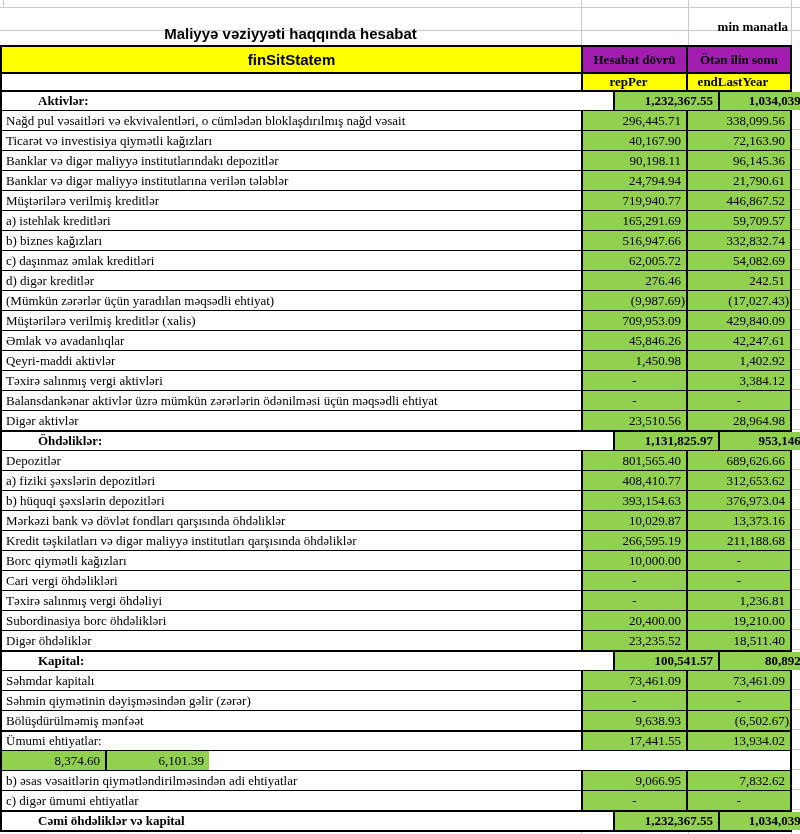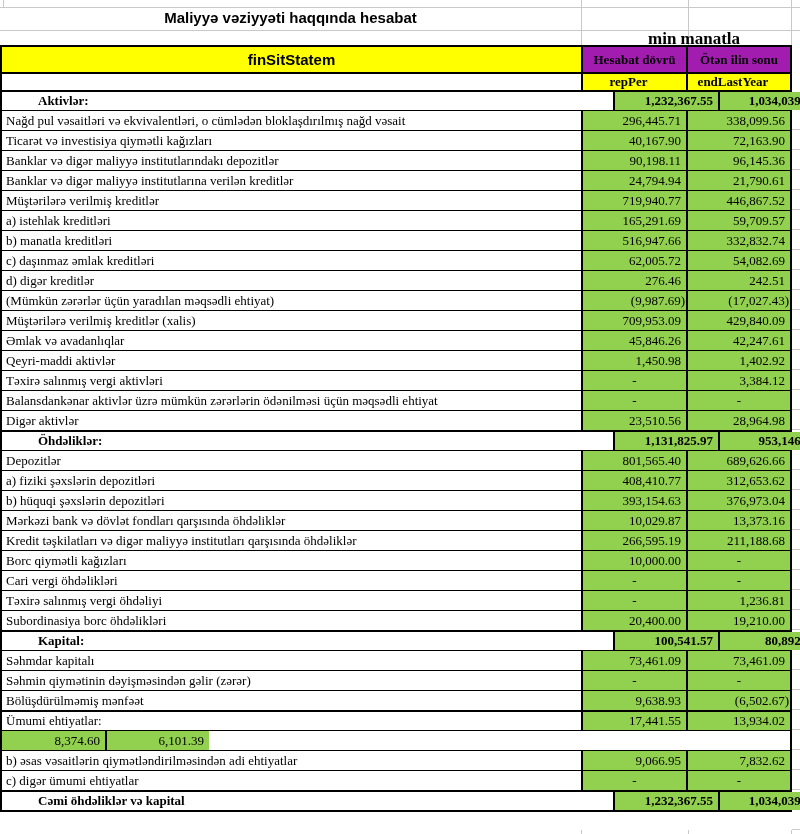--- a/index.html
+++ b/index.html
@@ -6,26 +6,26 @@
   body {
     width:800px; height:834px; position:relative; overflow:hidden;
     background:#ffffff; font-family:"Liberation Serif", serif; color:#000;
   }
   
   .gridline { position:absolute; background:var(--gridline,#C9C9C9); }
   .gl-h { height:1px; }
   .gl-v { width:1px; }
 
   .report-title {
-    position:absolute; top:9px; left:0; width:581px; text-align:center;
+    position:absolute; top:25px; left:0; width:581px; text-align:center;
     font-family:"Liberation Sans", sans-serif; font-weight:bold; font-size:15px;
   }
   .unit-note {
-    position:absolute; top:29px; left:648px; width:140px; 
-    font-weight:bold; font-size:17px;
+    position:absolute; top:19px; left:648px; width:140px; text-align:right;
+    font-weight:bold; font-size:13px;
   }
 
   .fin-table {
     position:absolute; top:45px; left:0; width:792px; box-sizing:border-box;
     border:2px solid var(--black,#000); background:#fff;
   }
   .trow, .hdr1, .hdr2 { display:flex; box-sizing:border-box; }
   .hdr1 { height:25px; }
   .hdr2 { height:18px; border-top:2px solid var(--black,#000); }
   .trow { height:20px; border-top:1px solid var(--black,#000); }
@@ -105,39 +105,39 @@
     <div class="c v2 g">72,163.90</div>
   </div>
 
   <div class="trow">
     <div class="c lbl">Banklar və digər maliyyə institutlarındakı depozitlər</div>
     <div class="c v1 g">90,198.11</div>
     <div class="c v2 g">96,145.36</div>
   </div>
 
   <div class="trow">
-    <div class="c lbl">Banklar və digər maliyyə institutlarına verilən kreditlər</div>
+    <div class="c lbl">Banklar və digər maliyyə institutlarına verilən tələblər</div>
     <div class="c v1 g">24,794.94</div>
     <div class="c v2 g">21,790.61</div>
   </div>
 
   <div class="trow">
     <div class="c lbl">Müştərilərə verilmiş kreditlər</div>
     <div class="c v1 g">719,940.77</div>
     <div class="c v2 g">446,867.52</div>
   </div>
 
   <div class="trow">
     <div class="c lbl">a) istehlak kreditləri</div>
     <div class="c v1 g">165,291.69</div>
     <div class="c v2 g">59,709.57</div>
   </div>
 
   <div class="trow">
-    <div class="c lbl">b) manatla kreditləri</div>
+    <div class="c lbl">b) biznes kağızları</div>
     <div class="c v1 g">516,947.66</div>
     <div class="c v2 g">332,832.74</div>
   </div>
 
   <div class="trow">
     <div class="c lbl">c) daşınmaz əmlak kreditləri</div>
     <div class="c v1 g">62,005.72</div>
     <div class="c v2 g">54,082.69</div>
   </div>
 
@@ -242,20 +242,25 @@
     <div class="c v1 g dash">-</div>
     <div class="c v2 g">1,236.81</div>
   </div>
 
   <div class="trow">
     <div class="c lbl">Subordinasiya borc öhdəlikləri</div>
     <div class="c v1 g">20,400.00</div>
     <div class="c v2 g">19,210.00</div>
   </div>
 
+  <div class="trow">
+    <div class="c lbl">Digər öhdəliklər</div>
+    <div class="c v1 g">23,235.52</div>
+    <div class="c v2 g">18,511.40</div>
+  </div>
 
   <div class="trow bold thick">
     <div class="c lbl">Kapital:</div>
     <div class="c v1 g">100,541.57</div>
     <div class="c v2 g">80,892.44</div>
   </div>
 
   <div class="trow">
     <div class="c lbl">Səhmdar kapitalı</div>
     <div class="c v1 g">73,461.09</div>

